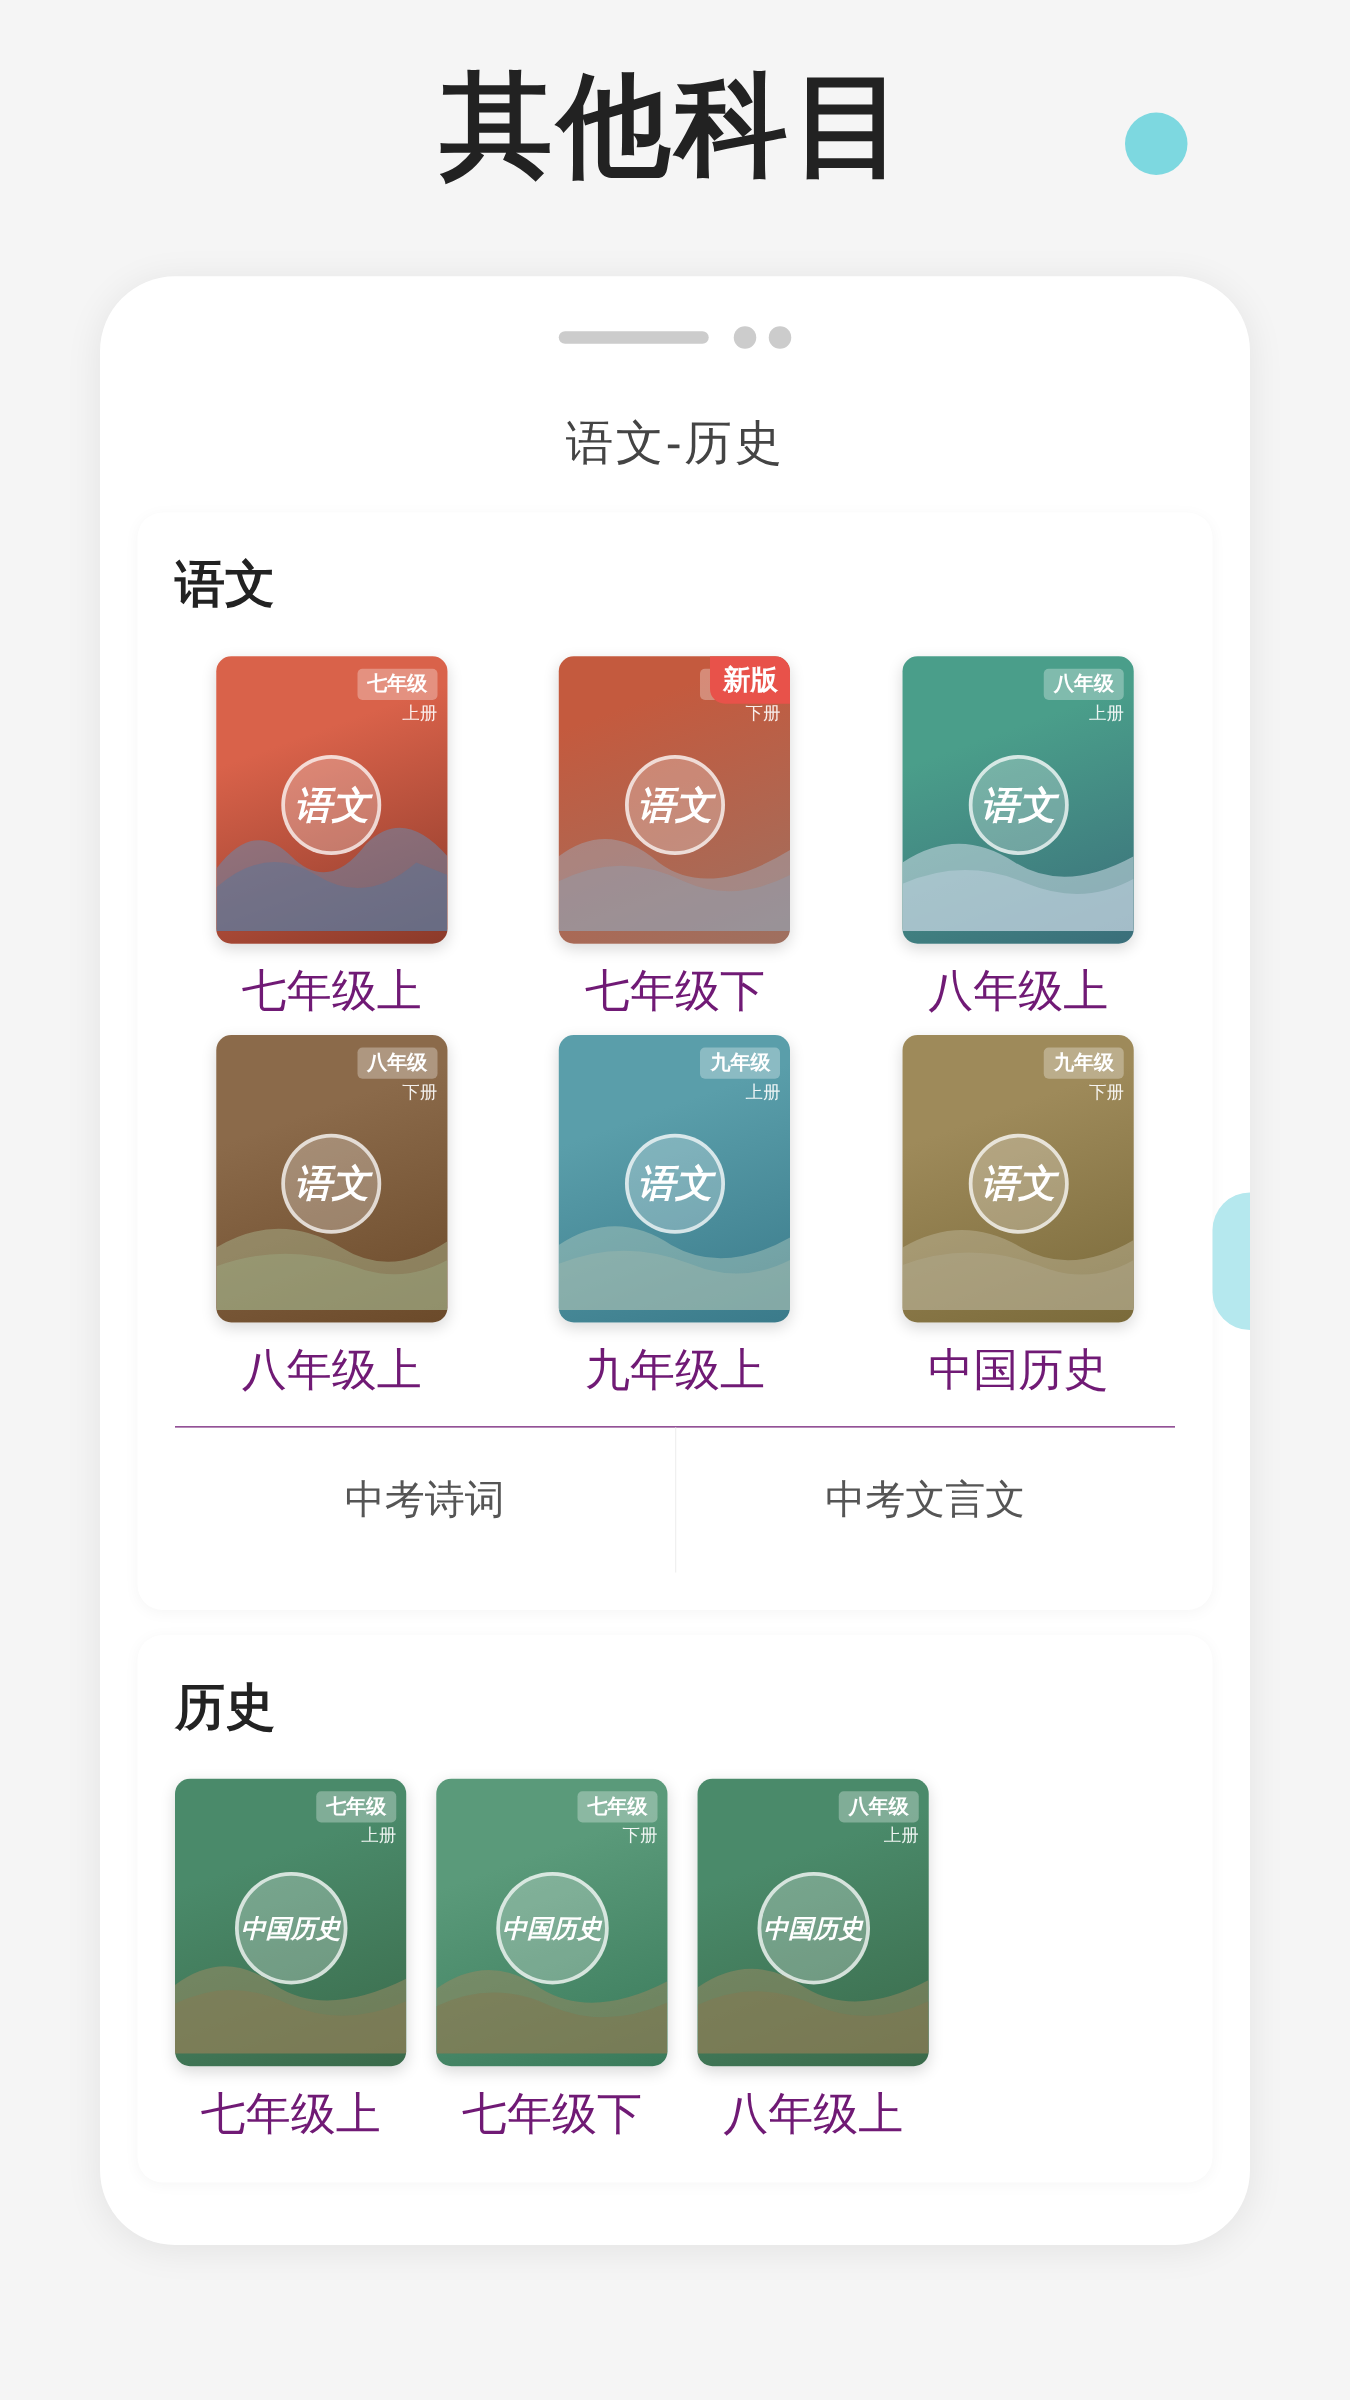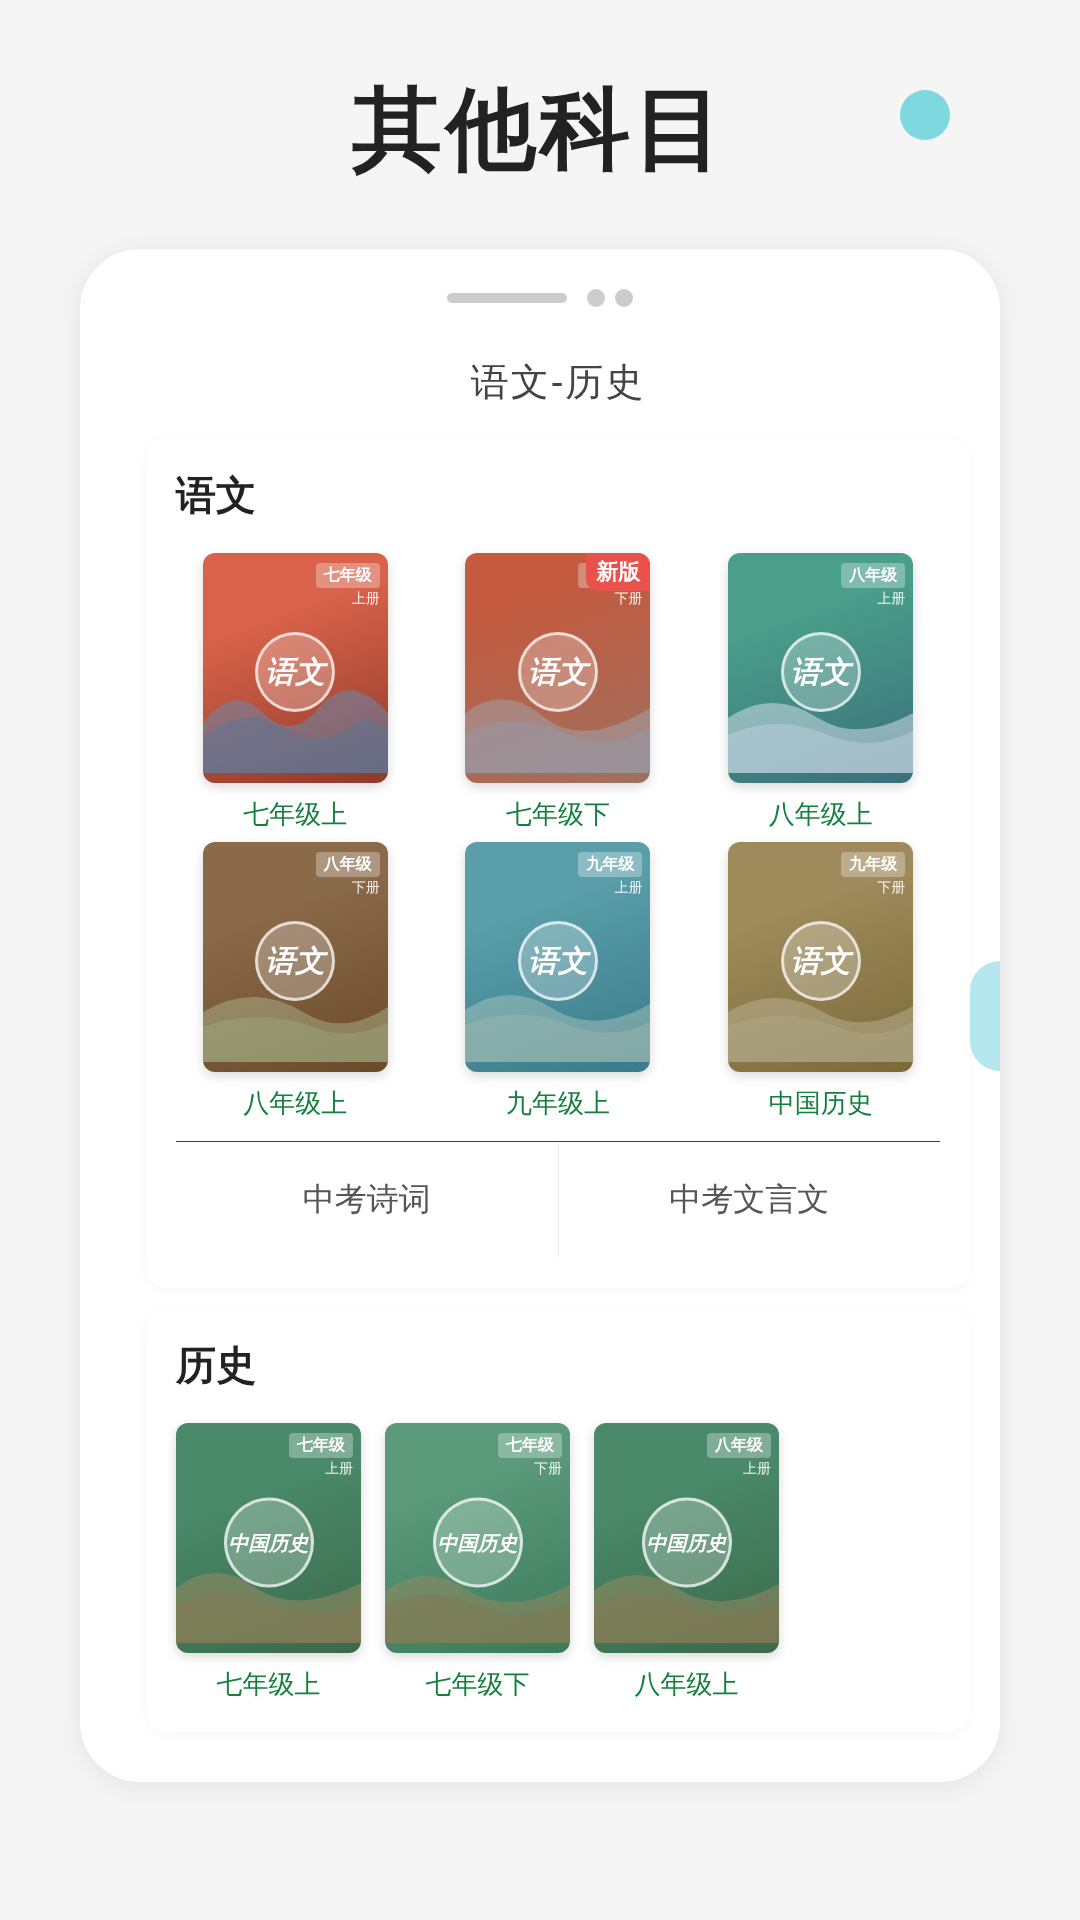--- a/index.html
+++ b/index.html
@@ -9,21 +9,21 @@
       width: 1080px;
       min-height: 1920px;
       background: #f5f5f5;
       font-family: -apple-system, "PingFang SC", "Hiragino Sans GB", "Microsoft YaHei", sans-serif;
       overflow-x: hidden;
       position: relative;
     }
 
     .page-header {
       text-align: center;
-      padding: 80px 60px 30px;
+      padding: 52px 60px 30px;
       background: #f5f5f5;
       position: relative;
     }
 
     .page-title {
       font-size: 90px;
       font-weight: 900;
       color: #222;
       line-height: 1.1;
       letter-spacing: 4px;
@@ -80,21 +80,20 @@
 
     .camera-dot {
       width: 18px;
       height: 18px;
       border-radius: 50%;
       background: #ccc;
     }
 
     .phone-content {
       padding: 0 0 40px;
-      margin-left: 36px;
     }
 
     .tab-title {
       text-align: center;
       font-size: 38px;
       color: #444;
       padding: 30px 0 20px;
       letter-spacing: 2px;
     }
 
@@ -220,22 +219,22 @@
       right: 0;
       background: #e8524a;
       color: #fff;
       font-size: 22px;
       padding: 4px 10px;
       border-radius: 0 12px 0 12px;
       font-weight: 700;
     }
 
     .book-name {
-      font-size: 26px;
-      color: #15803d;
+      font-size: 36px;
+      color: #701a75;
       margin-top: 14px;
       text-align: right;
     }
 
     .extra-items {
       display: flex;
       border-top: 1px solid #701a75;
       margin-top: 20px;
     }
 

